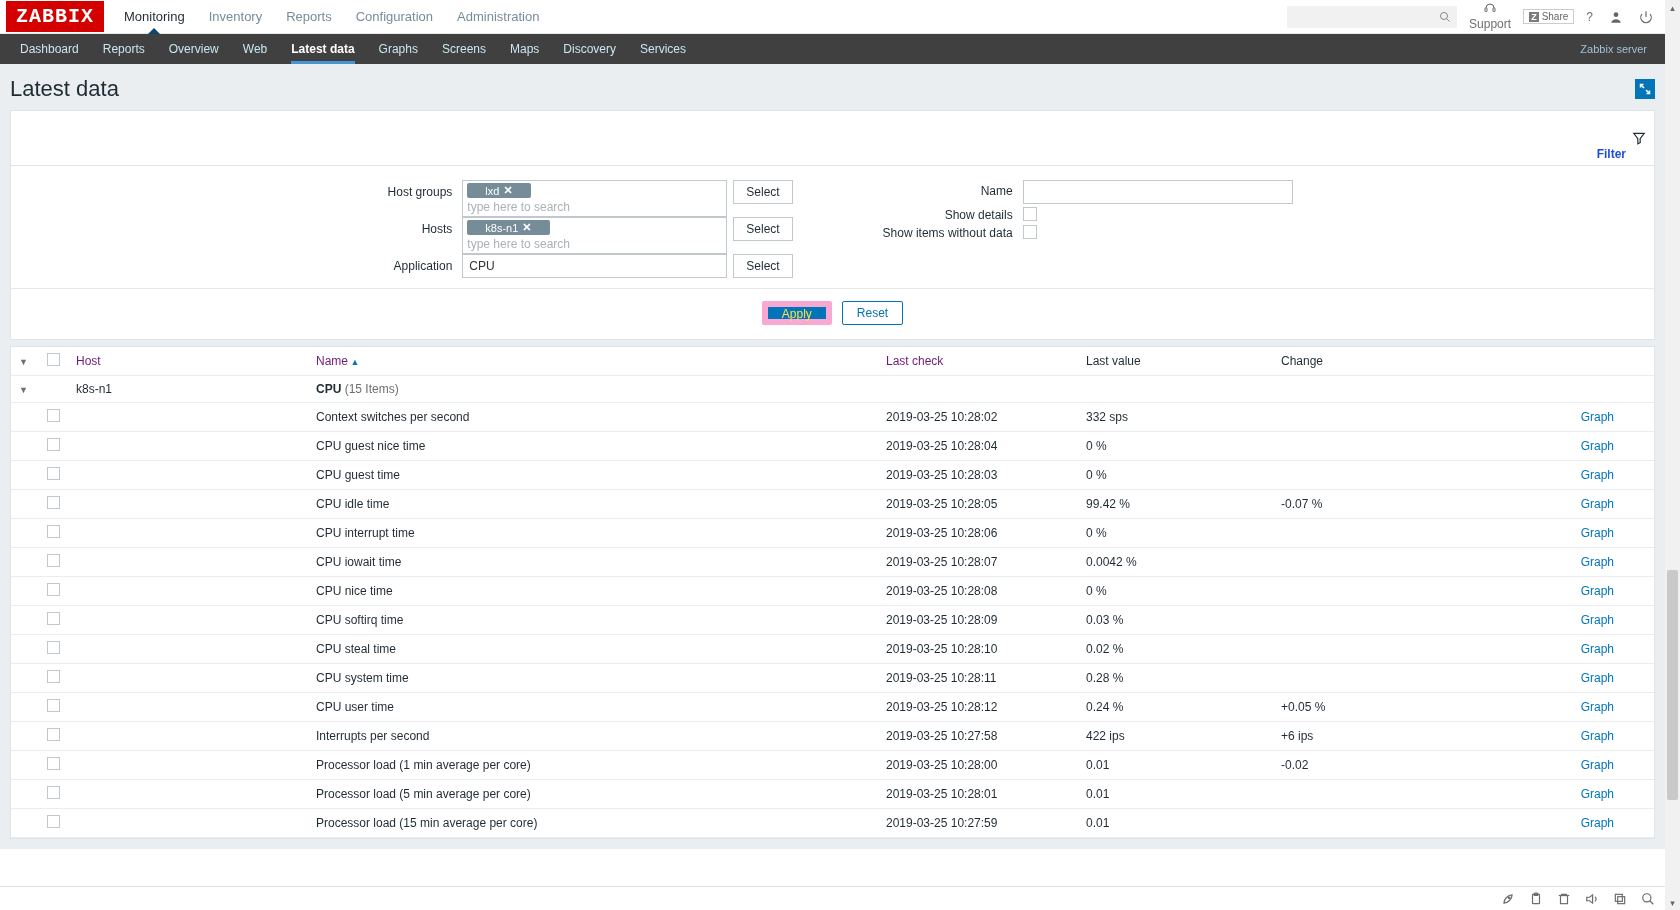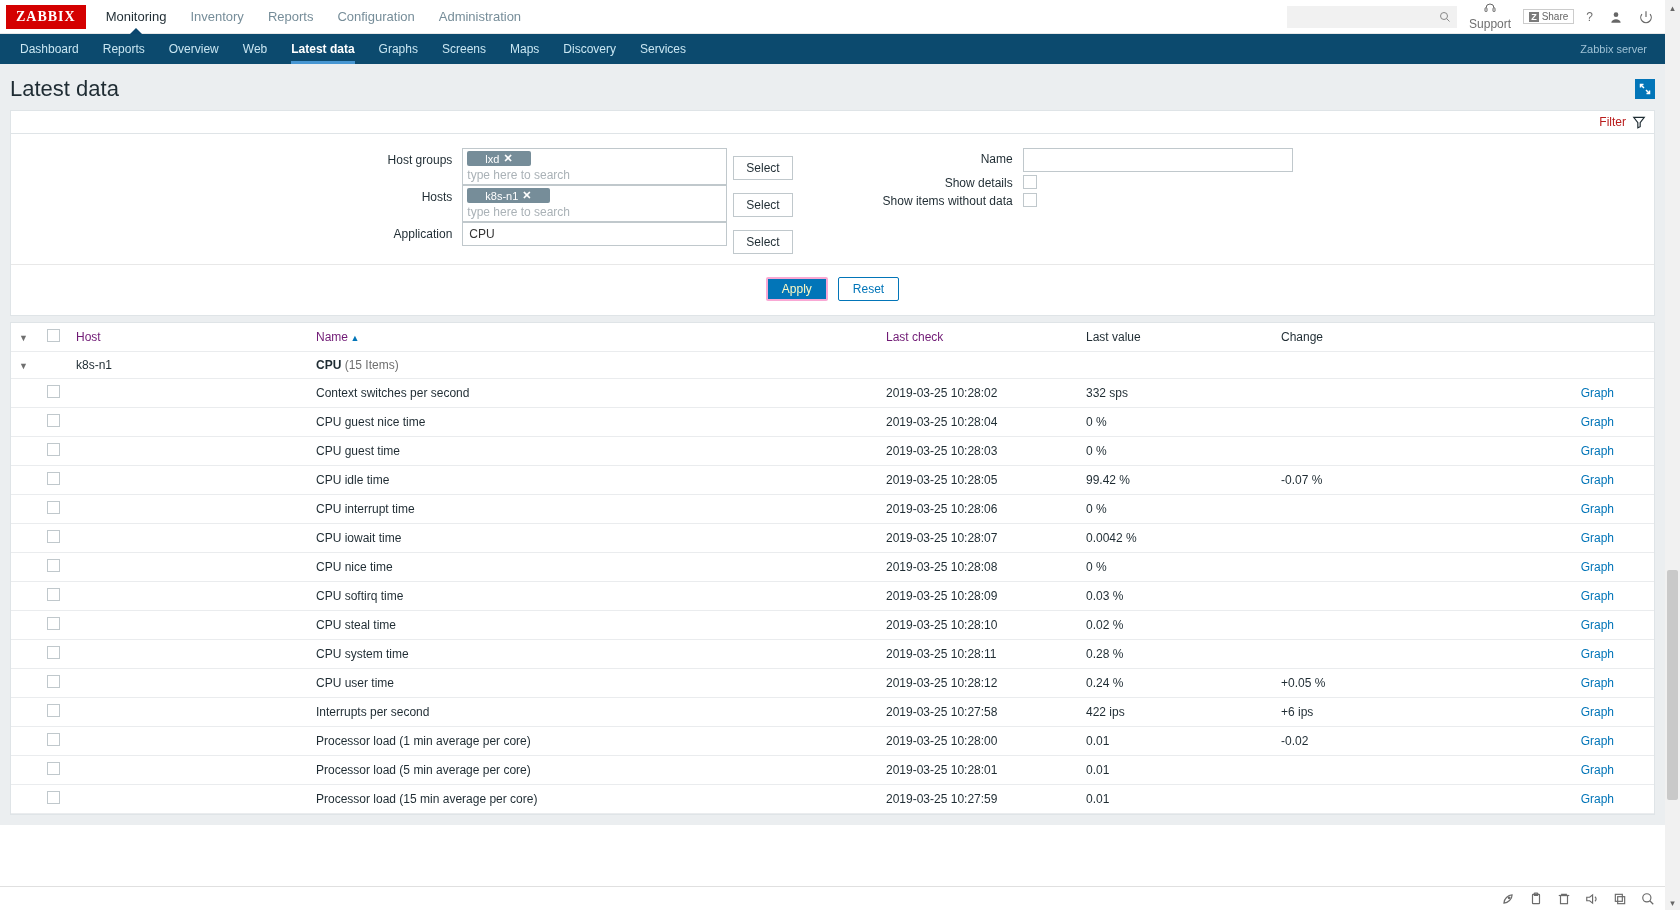--- a/index.html
+++ b/index.html
@@ -1,60 +1,60 @@
 <!DOCTYPE html>
 <html><head>
 <meta charset="utf-8">
 <style>
   * { box-sizing: border-box; margin:0; padding:0; }
   body { font-family: Arial, Helvetica, sans-serif; font-size:12px; color:#1f2c33; background:#fff; width:1680px; height:910px; overflow:hidden; position:relative;}
   
   .topbar { display:flex; align-items:center; height:34px; background:#fff; border-bottom:1px solid #e8e8e8;}
-  .logo { background:#d40000; color:#fff; font-weight:bold; letter-spacing:1px; padding:4px 10px; margin:0 8px 0 6px; font-size:14px; font-family:Liberation Serif, serif; }
+  .logo { background:#d40000; color:#fff; font-weight:bold; letter-spacing:1px; padding:4px 10px; margin:0 8px 0 6px; font-size:20px; font-family:Liberation Mono, monospace; }
   .main-nav { display:flex; height:100%; }
   .main-nav .mitem { padding:0 12px; color:#768d99; display:flex; align-items:center; height:100%; position:relative; cursor:pointer; font-size:13px;}
   .main-nav .mitem.active { color:#1f2c33; }
   .main-nav .mitem.active::after { content:""; position:absolute; left:50%; bottom:-1px; transform:translateX(-50%); width:0; height:0; border-left:6px solid transparent; border-right:6px solid transparent; border-bottom:6px solid #0a466e; }
   .top-right { margin-left:auto; display:flex; align-items:center; padding-right:8px; gap:8px;}
   .search-box { background:#f1f1f1; width:170px; height:22px; display:flex; align-items:center; justify-content:flex-end; padding-right:6px; color:#888;}
   .top-right .ticon { color:#6f6f6f; font-size:12px; padding:0 4px; cursor:pointer; display:flex; align-items:center; gap:3px;flex-direction:column;}
   .sharebox { border:1px solid #ccc; padding:1px 5px; font-size:10px; color:#666; display:flex; align-items:center; gap:3px;}
   .zbadge { background:#7b7b7b; color:#fff; font-size:9px; padding:0 2px; font-weight:bold;}
   
-  .subnav { background:#0c4a6e; color:#c9e6f2; height:30px; display:flex; align-items:center; padding:0 8px;}
+  .subnav { background:#404040; color:#c9e6f2; height:30px; display:flex; align-items:center; padding:0 8px;}
   .subnav .sitem { padding:0 12px; height:100%; display:flex; align-items:center; color:#c9e6f2; cursor:pointer; font-size:12px; position:relative;}
   .subnav .sitem.active { color:#fff; font-weight:bold;}
   .subnav .sitem.active::after { content:""; position:absolute; left:12px; right:12px; bottom:0; height:3px; background:#4796d2;}
   .subnav .server { margin-left:auto; color:#9fc2d6; font-size:11px; padding-right:10px;}
   
   .page-head { padding:12px 10px 8px 10px; display:flex; align-items:center; background:#ebeef0;}
   .page-head h1 { font-size:22px; font-weight:normal; color:#1f2c33;}
   .full-btn { margin-left:auto; width:20px; height:20px; background:#0275b8; display:flex; align-items:center; justify-content:center; color:#fff; cursor:pointer;}
   
   .page-body { background:#ebeef0; padding:0 10px 10px 10px;}
   .filter-label-bar { display:flex; justify-content:flex-end; align-items:center; background:#fff; border:1px solid #dfe4e7; border-bottom:none; padding:4px 8px;}
-  .filter-label-bar span { color:#b91c1c; font-weight:400; margin-right:6px;}
+  .filter-label-bar span { color:#1d4ed8; font-weight:700; margin-right:6px;margin-top:32px;}
   .filter-panel { background:#fff; border:1px solid #dfe4e7; padding:14px 0 14px 0;}
   .filter-row-wrap { display:flex; justify-content:center; padding-bottom:10px;}
   .filter-form { display:flex; gap:80px;}
   .fcol { display:flex; flex-direction:column; }
   .frow { display:flex; align-items:flex-start; }
   .flabel { width:90px; text-align:right; padding-right:10px; padding-top:5px; color:#1f2c33;}
   .flabel-r { width:150px; text-align:right; padding-right:10px; padding-top:4px; color:#1f2c33;}
   .tokenbox { border:1px solid #c0c8cc; min-height:26px; width:265px; padding:2px 4px; background:#fff;}
   .token { background:#768d99; color:#fff; display:inline-flex; align-items:center; padding:1px 18px; font-size:11px; border-radius:2px; gap:4px;}
   .token .x { cursor:pointer; font-weight:bold;}
   .tokenbox input { border:none; outline:none; width:100%; font-size:12px; color:#333; margin-top:2px;}
   .tokenbox input::placeholder { color:#aab2b7;}
   .plain-input { border:1px solid #c0c8cc; height:24px; width:265px; padding:0 6px; font-size:12px; color:#333; outline:none;}
-  .sel-btn { border:1px solid #c0c8cc; background:#fff; height:24px; padding:0 12px; margin-left:6px; cursor:pointer; font-size:12px; color:#1f2c33; align-self:flex-start;margin-top:8px;}
+  .sel-btn { border:1px solid #c0c8cc; background:#fff; height:24px; padding:0 12px; margin-left:6px; cursor:pointer; font-size:12px; color:#1f2c33; align-self:flex-start;}
   .chk { width:14px; height:14px; border:1px solid #c0c8cc; margin-top:3px;}
   .btn-row { display:flex; justify-content:center; gap:10px; border-top:1px solid #e8e8e8; padding-top:12px;}
   .btn { height:24px; padding:0 14px; font-size:12px; cursor:pointer; border-radius:2px;}
-  .btn-primary { background:#0275b8; border:2px solid #f9a8d4; color:#fef9c3;}
+  .btn-primary { background:#0275b8; border:6px solid #f9a8d4; color:#fde047;}
   .btn-secondary { background:#fff; border:1px solid #0275b8; color:#0275b8;}
   
   .data-table-wrap { background:#fff; border:1px solid #dfe4e7; margin-top:6px;}
   table.data { width:100%; border-collapse:collapse; }
   table.data th, table.data td { text-align:left; padding:6px 8px; font-size:12px; border-bottom:1px solid #eaecee;}
   table.data th { color:#1f2c33; font-weight:normal;}
   table.data th.link, table.data td.link { color:#701a75; cursor:pointer;}
   .arrow { color:#6f6f6f; font-size:9px; cursor:pointer; display:inline-block; width:12px;}
   .chkcell { width:20px;}
   .chkcell .cbox { width:13px; height:13px; border:1px solid #c0c8cc; display:inline-block; background:#fff;}

